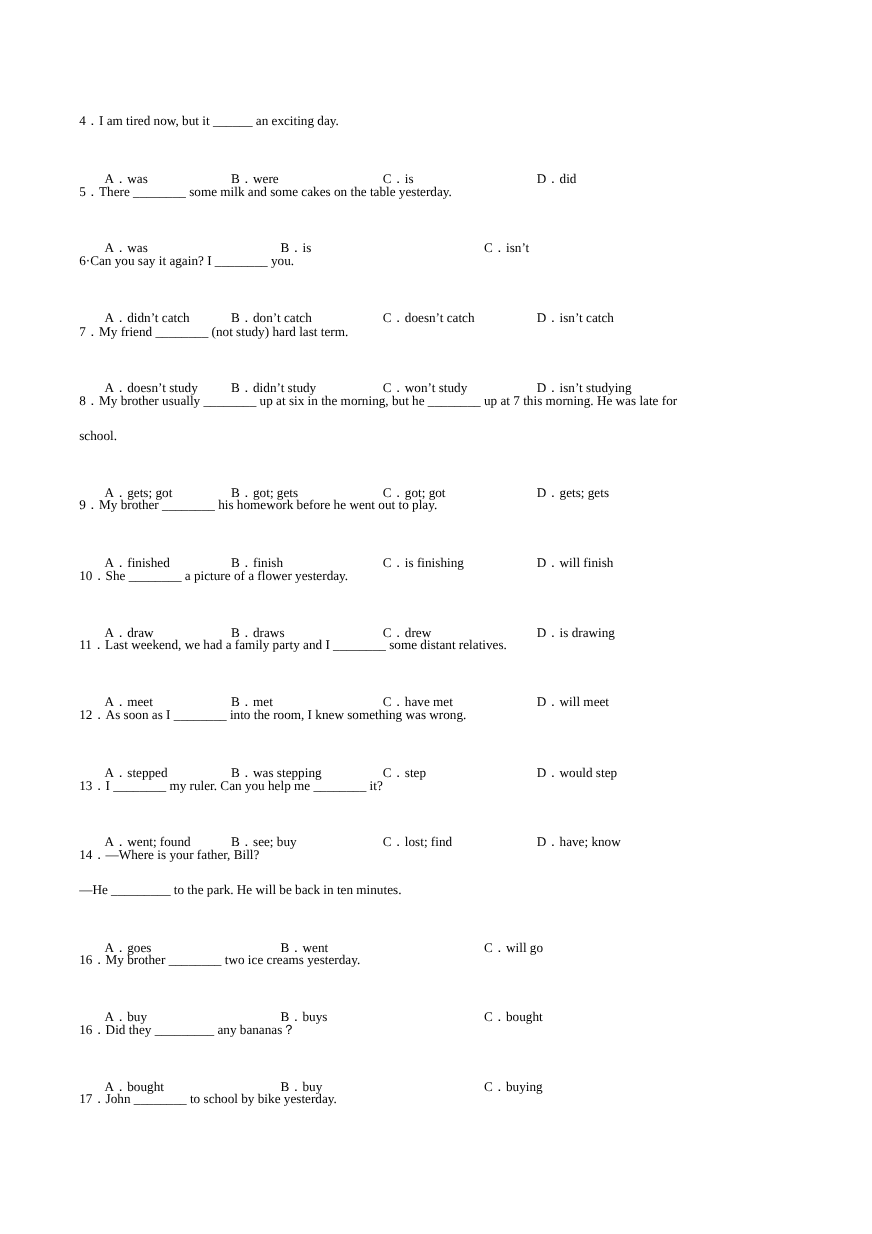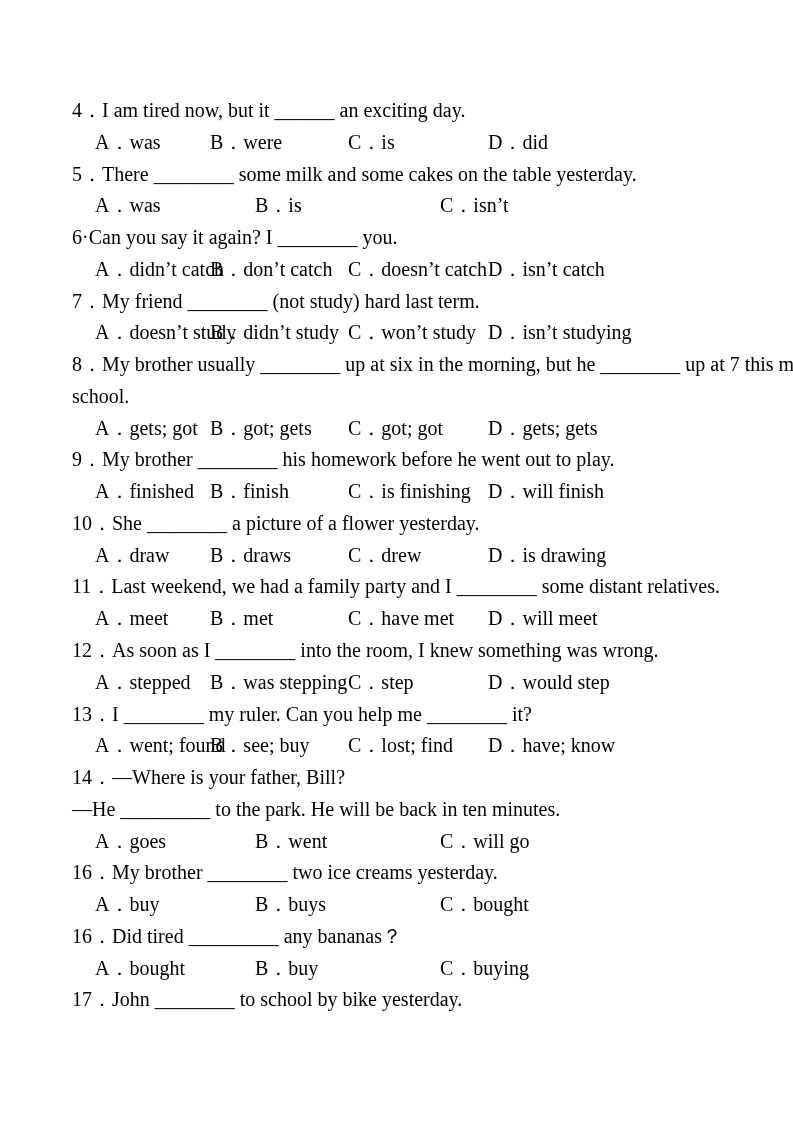--- a/index.html
+++ b/index.html
@@ -1,38 +1,38 @@
 <!DOCTYPE html>
 <html><head>
 <meta charset="utf-8">
 <style>
   html,body{margin:0;padding:0;background:#e8e8e8;}
   .page{
     position:relative;
     width:793px;height:1122px;
     background:#ffffff;
     font-family:"Liberation Serif","DejaVu Serif",serif;
-    font-size:20px;
+    font-size:12px;
     color:#000000;
     overflow:hidden;
     margin:0 auto;
   }
   .content{
     position:absolute;
     left:72px;top:100px;
     width:650px;
   }
   .line{
     height:31.78px;
     white-space:nowrap;
     line-height:20px;
   }
   .qnum{display:inline;}
   .opts{display:flex;padding-left:23px;}
-  .opt{display:block;white-space:nowrap;}
+  .opt{display:block;white-space:nowrap;margin-top:20px;}
   .c4 .opt:nth-child(1){width:115px;}
   .c4 .opt:nth-child(2){width:138px;}
   .c4 .opt:nth-child(3){width:140px;}
   .c4 .opt:nth-child(4){flex:1;}
   .c3 .opt:nth-child(1){width:160px;}
   .c3 .opt:nth-child(2){width:185px;}
   .c3 .opt:nth-child(3){flex:1;font-family:Liberation Serif, serif;}
   .lbl{display:inline;}
 </style>
 </head>
@@ -141,21 +141,21 @@
       </div>
       <div class="q-block">
         <div class="line stem"><span class="qnum">16．</span><span>My brother ________ two ice creams yesterday.</span></div>
         <div class="line opts c3">
           <span class="opt"><span class="lbl">A．</span><span>buy</span></span>
           <span class="opt"><span class="lbl">B．</span><span>buys</span></span>
           <span class="opt"><span class="lbl">C．</span><span>bought</span></span>
         </div>
       </div>
       <div class="q-block">
-        <div class="line stem"><span class="qnum">16．</span><span>Did tired _________ any bananas？</span></div>
+        <div class="line stem"><span class="qnum">16．</span><span>Did they _________ any bananas？</span></div>
         <div class="line opts c3">
           <span class="opt"><span class="lbl">A．</span><span>bought</span></span>
           <span class="opt"><span class="lbl">B．</span><span>buy</span></span>
           <span class="opt"><span class="lbl">C．</span><span>buying</span></span>
         </div>
       </div>
       <div class="q-block">
         <div class="line stem"><span class="qnum">17．</span><span>John ________ to school by bike yesterday.</span></div>
       </div>
     </div>

